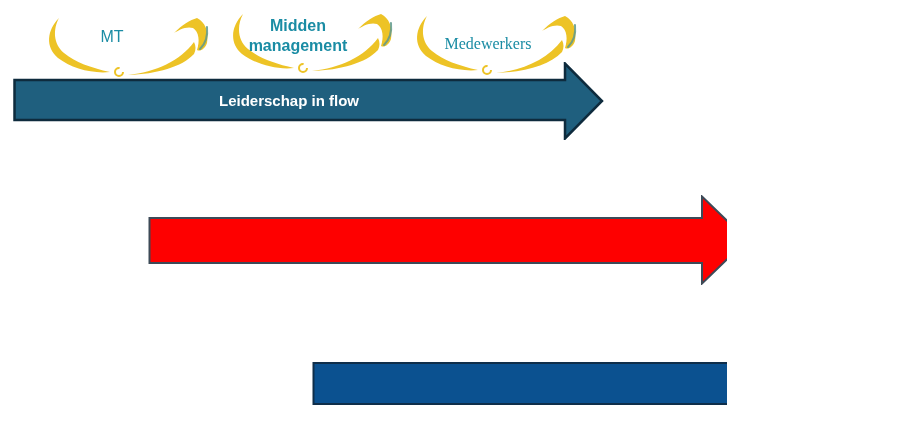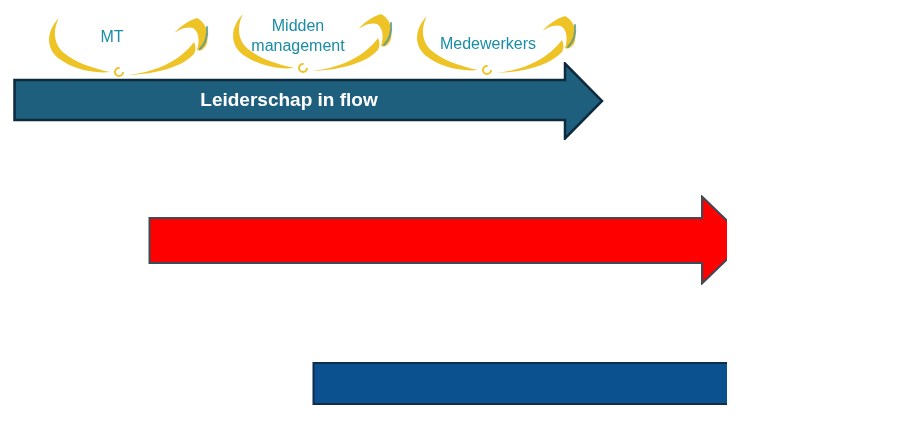--- a/index.html
+++ b/index.html
@@ -31,21 +31,21 @@
   .arrow-teal polygon { fill: #1F5F7E; stroke: #0E2B3D; stroke-width: 2.5; }
   .arrow-red  polygon { fill: #FE0000; stroke: #3D4A57; stroke-width: 2; }
   .arrow-blue polygon { fill: #0B5190; stroke: #0F2E4A; stroke-width: 2; }
 
   .arrow-label {
     display: flex;
     align-items: center;
     justify-content: center;
     color: #FFFFFF;
     font-weight: bold;
-    font-size: 19px;
+    font-size: 15px;
     white-space: nowrap;
   }
 </style>
 </head>
 <body>
 
 <div id="canvas">
 
   <svg class="abs swoosh" style="left:44px; top:16px;" width="168" height="62" viewBox="0 0 168 62">
     <path class="sw-main" d="M15,2 C3,14 1,31 14,42 C27,52 48,58 66,56 C47,52 31,46 20,37 C9,28 9,13 15,2 Z"></path>
@@ -65,22 +65,22 @@
 
   <svg class="abs swoosh" style="left:412px; top:14px;" width="168" height="62" viewBox="0 0 168 62">
     <path class="sw-main" d="M15,2 C3,14 1,31 14,42 C27,52 48,58 66,56 C47,52 31,46 20,37 C9,28 9,13 15,2 Z"></path>
     <circle class="sw-loop" cx="75" cy="56" r="4"></circle>
     <path class="sw-main" d="M84,59 C112,56 136,45 150,26 C152,30 152,34 150,38 C138,51 113,58 84,59 Z"></path>
     <path class="sw-main" d="M130,17 C138,9 146,4 153,2 C161,6 165,15 163,27 C161,33 156,36 153,34 C156,25 155,16 149,12 C142,10 135,14 130,17 Z"></path>
     <path class="sw-accent" d="M156,33 C161,28 164,20 163,11"></path>
   </svg>
 
   <div class="abs stage-label" style="left:84px; top:27px; width:56px;">MT</div>
-  <div class="abs stage-label" style="left:236px; top:16px; width:124px;">Midden management</div>
-  <div class="abs stage-label" style="left:424px; top:34px; width:128px;">Medewerkers</div>
+  <div class="abs stage-label" style="left:236px; top:16px; width:124px;font-weight:bold;">Midden management</div>
+  <div class="abs stage-label" style="left:424px; top:34px; width:128px;font-family:Liberation Serif, serif;">Medewerkers</div>
 
   <svg class="abs arrow-teal" style="left:13px; top:62px;" width="591" height="78" viewBox="0 0 591 78">
     <polygon points="1.5,18 552,18 552,1.5 589,39 552,76.5 552,58 1.5,58"></polygon>
   </svg>
   <div class="abs arrow-label" style="left:13px; top:80px; width:552px; height:40px;">Leiderschap in flow</div>
 
   <svg class="abs arrow-red" style="left:148px; top:195px;" width="601" height="90" viewBox="0 0 601 90">
     <polygon points="1.5,23 554,23 554,1.5 599,45 554,88.5 554,68 1.5,68"></polygon>
   </svg>
 

